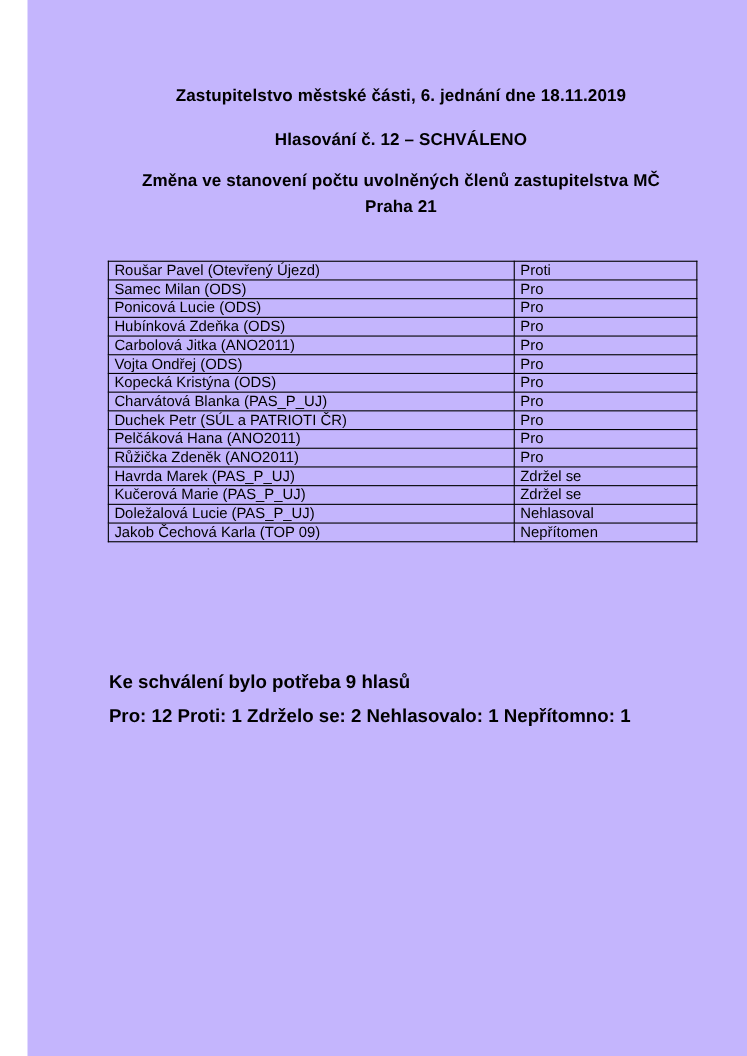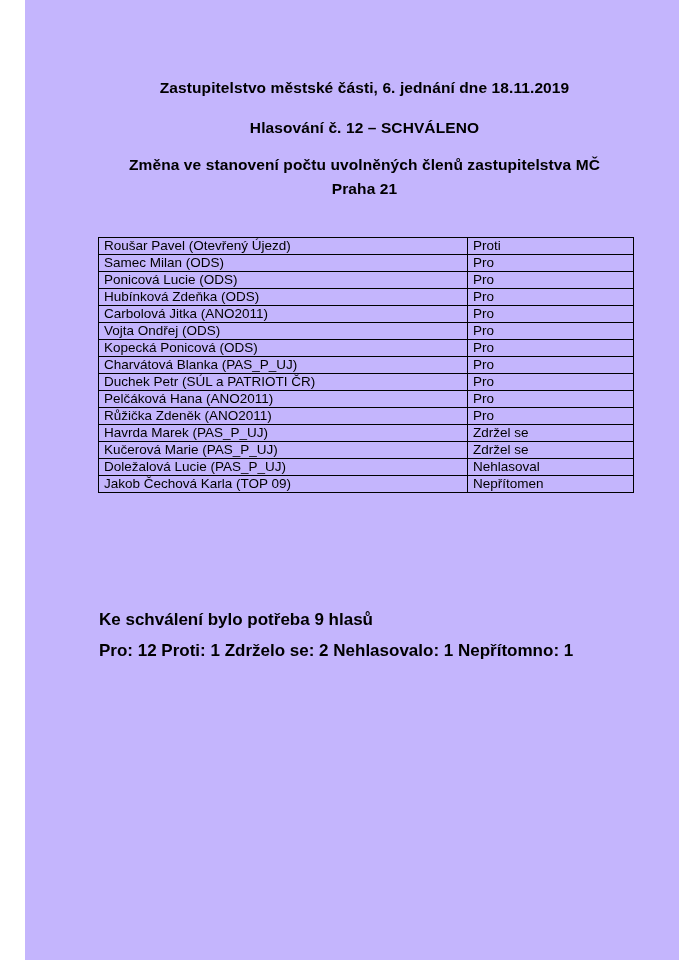--- a/index.html
+++ b/index.html
@@ -110,21 +110,21 @@
     </tr>
 
 
     <tr>
       <td class="col-name">Vojta Ondřej (ODS)</td>
       <td class="col-vote">Pro</td>
     </tr>
 
 
     <tr>
-      <td class="col-name">Kopecká Ponicová (ODS)</td>
+      <td class="col-name">Kopecká Kristýna (ODS)</td>
       <td class="col-vote">Pro</td>
     </tr>
 
     <tr>
       <td class="col-name">Charvátová Blanka (PAS_P_UJ)</td>
       <td class="col-vote">Pro</td>
     </tr>
 
     <tr>
       <td class="col-name">Duchek Petr (SÚL a PATRIOTI ČR)</td>

